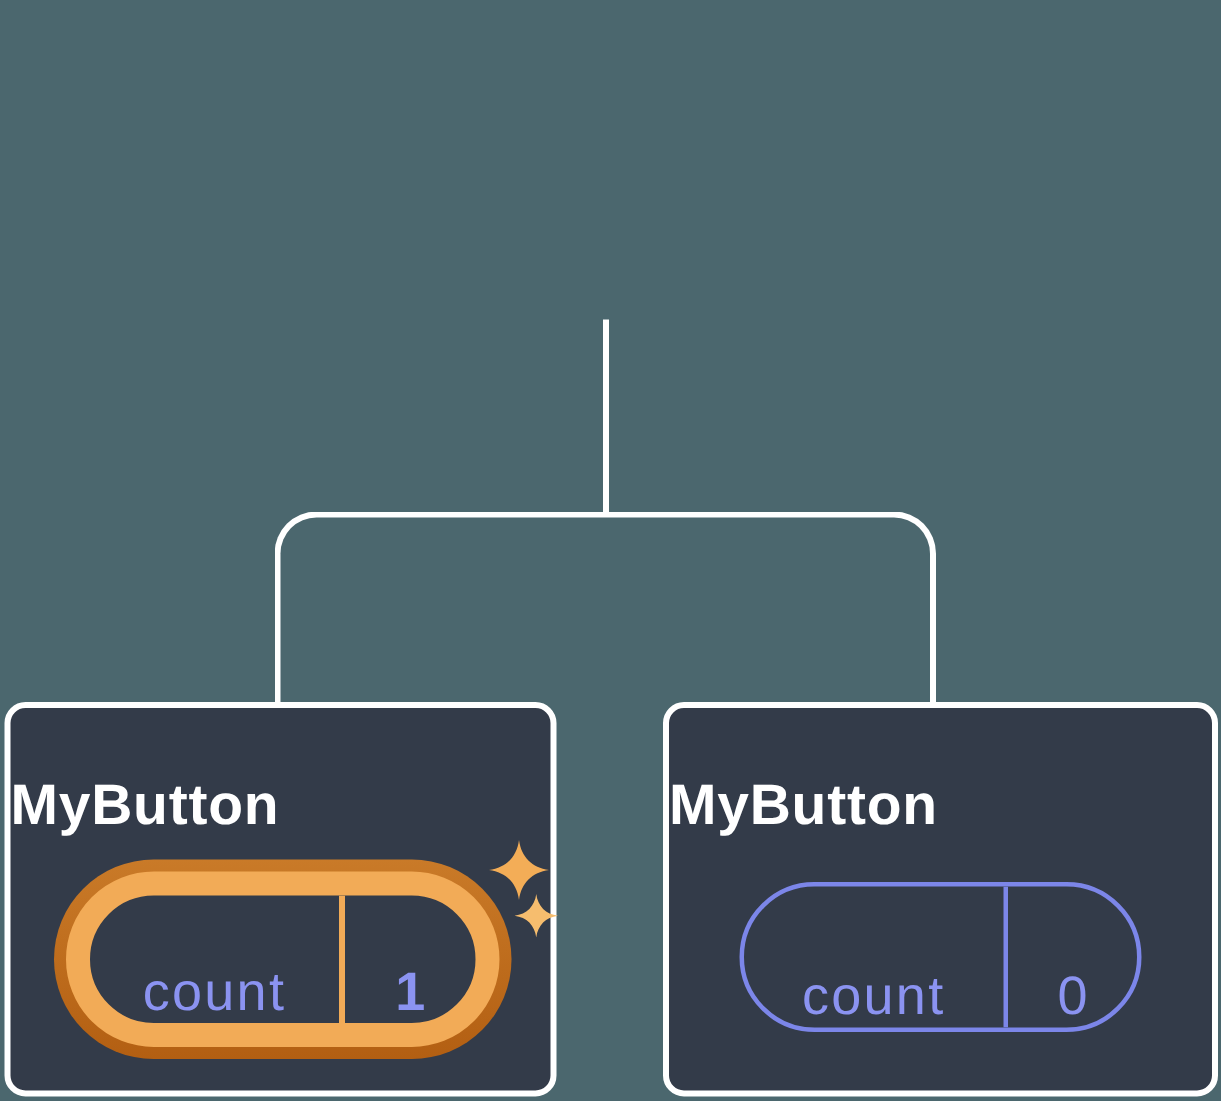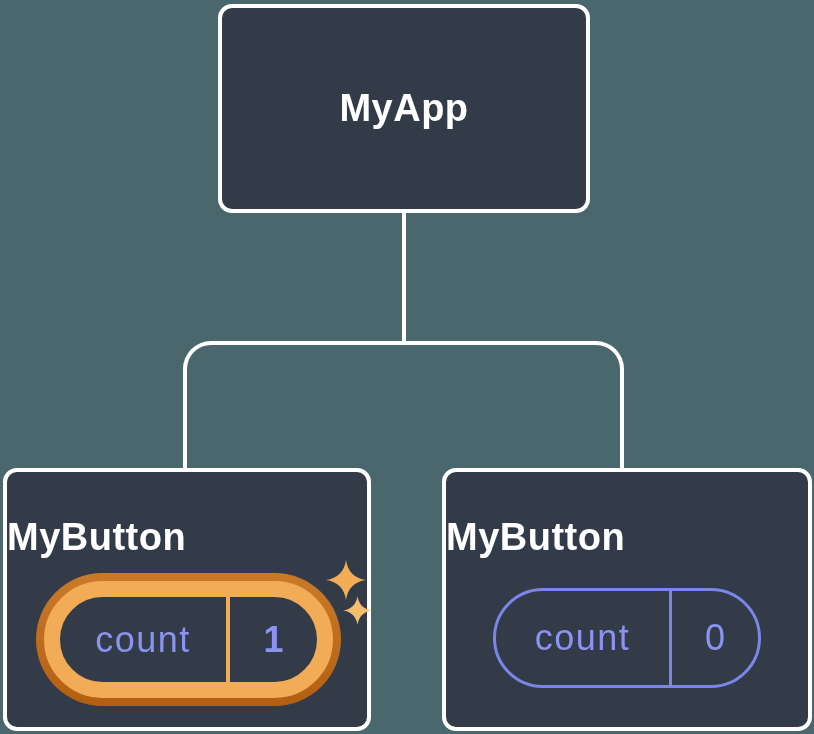--- a/index.html
+++ b/index.html
@@ -94,21 +94,21 @@
     box-sizing: border-box;
     border-radius: 999px;
     border: 3px solid #7C86E9;
     background: #333B49;
     display: flex;
     align-items: stretch;
     overflow: hidden;
   }
   .pill-cell {
     display: flex;
-    align-items: center;
+    align-items: flex-end;
     justify-content: center;
   }
   .pill-hot  .cell-name  { width: 166px; }
   .pill-hot  .cell-value { flex: 1; }
   .pill-cold .cell-name  { width: 173px; }
   .pill-cold .cell-value { flex: 1; }
 
   .pill-divider-hot {
     width: 4px;
     background: #F2AB57;
@@ -137,23 +137,20 @@
   .sparkle-small { left: 336px; top: 124px; width: 29px; height: 29px; }
 </style>
 </head>
 <body>
 
 <div class="stage">
 
   <div class="stem"></div>
   <div class="bracket"></div>
 
-  <div class="node node-root">
-    <span class="node-title">MyApp</span>
-  </div>
 
   <div class="node node-child-left">
     <span class="node-title child-title">MyButton</span>
 
     <div class="pill-glow-wrap">
       <div class="pill-hot">
         <div class="pill-cell cell-name">
           <span class="state-name">count</span>
         </div>
         <div class="pill-divider-hot"></div>

